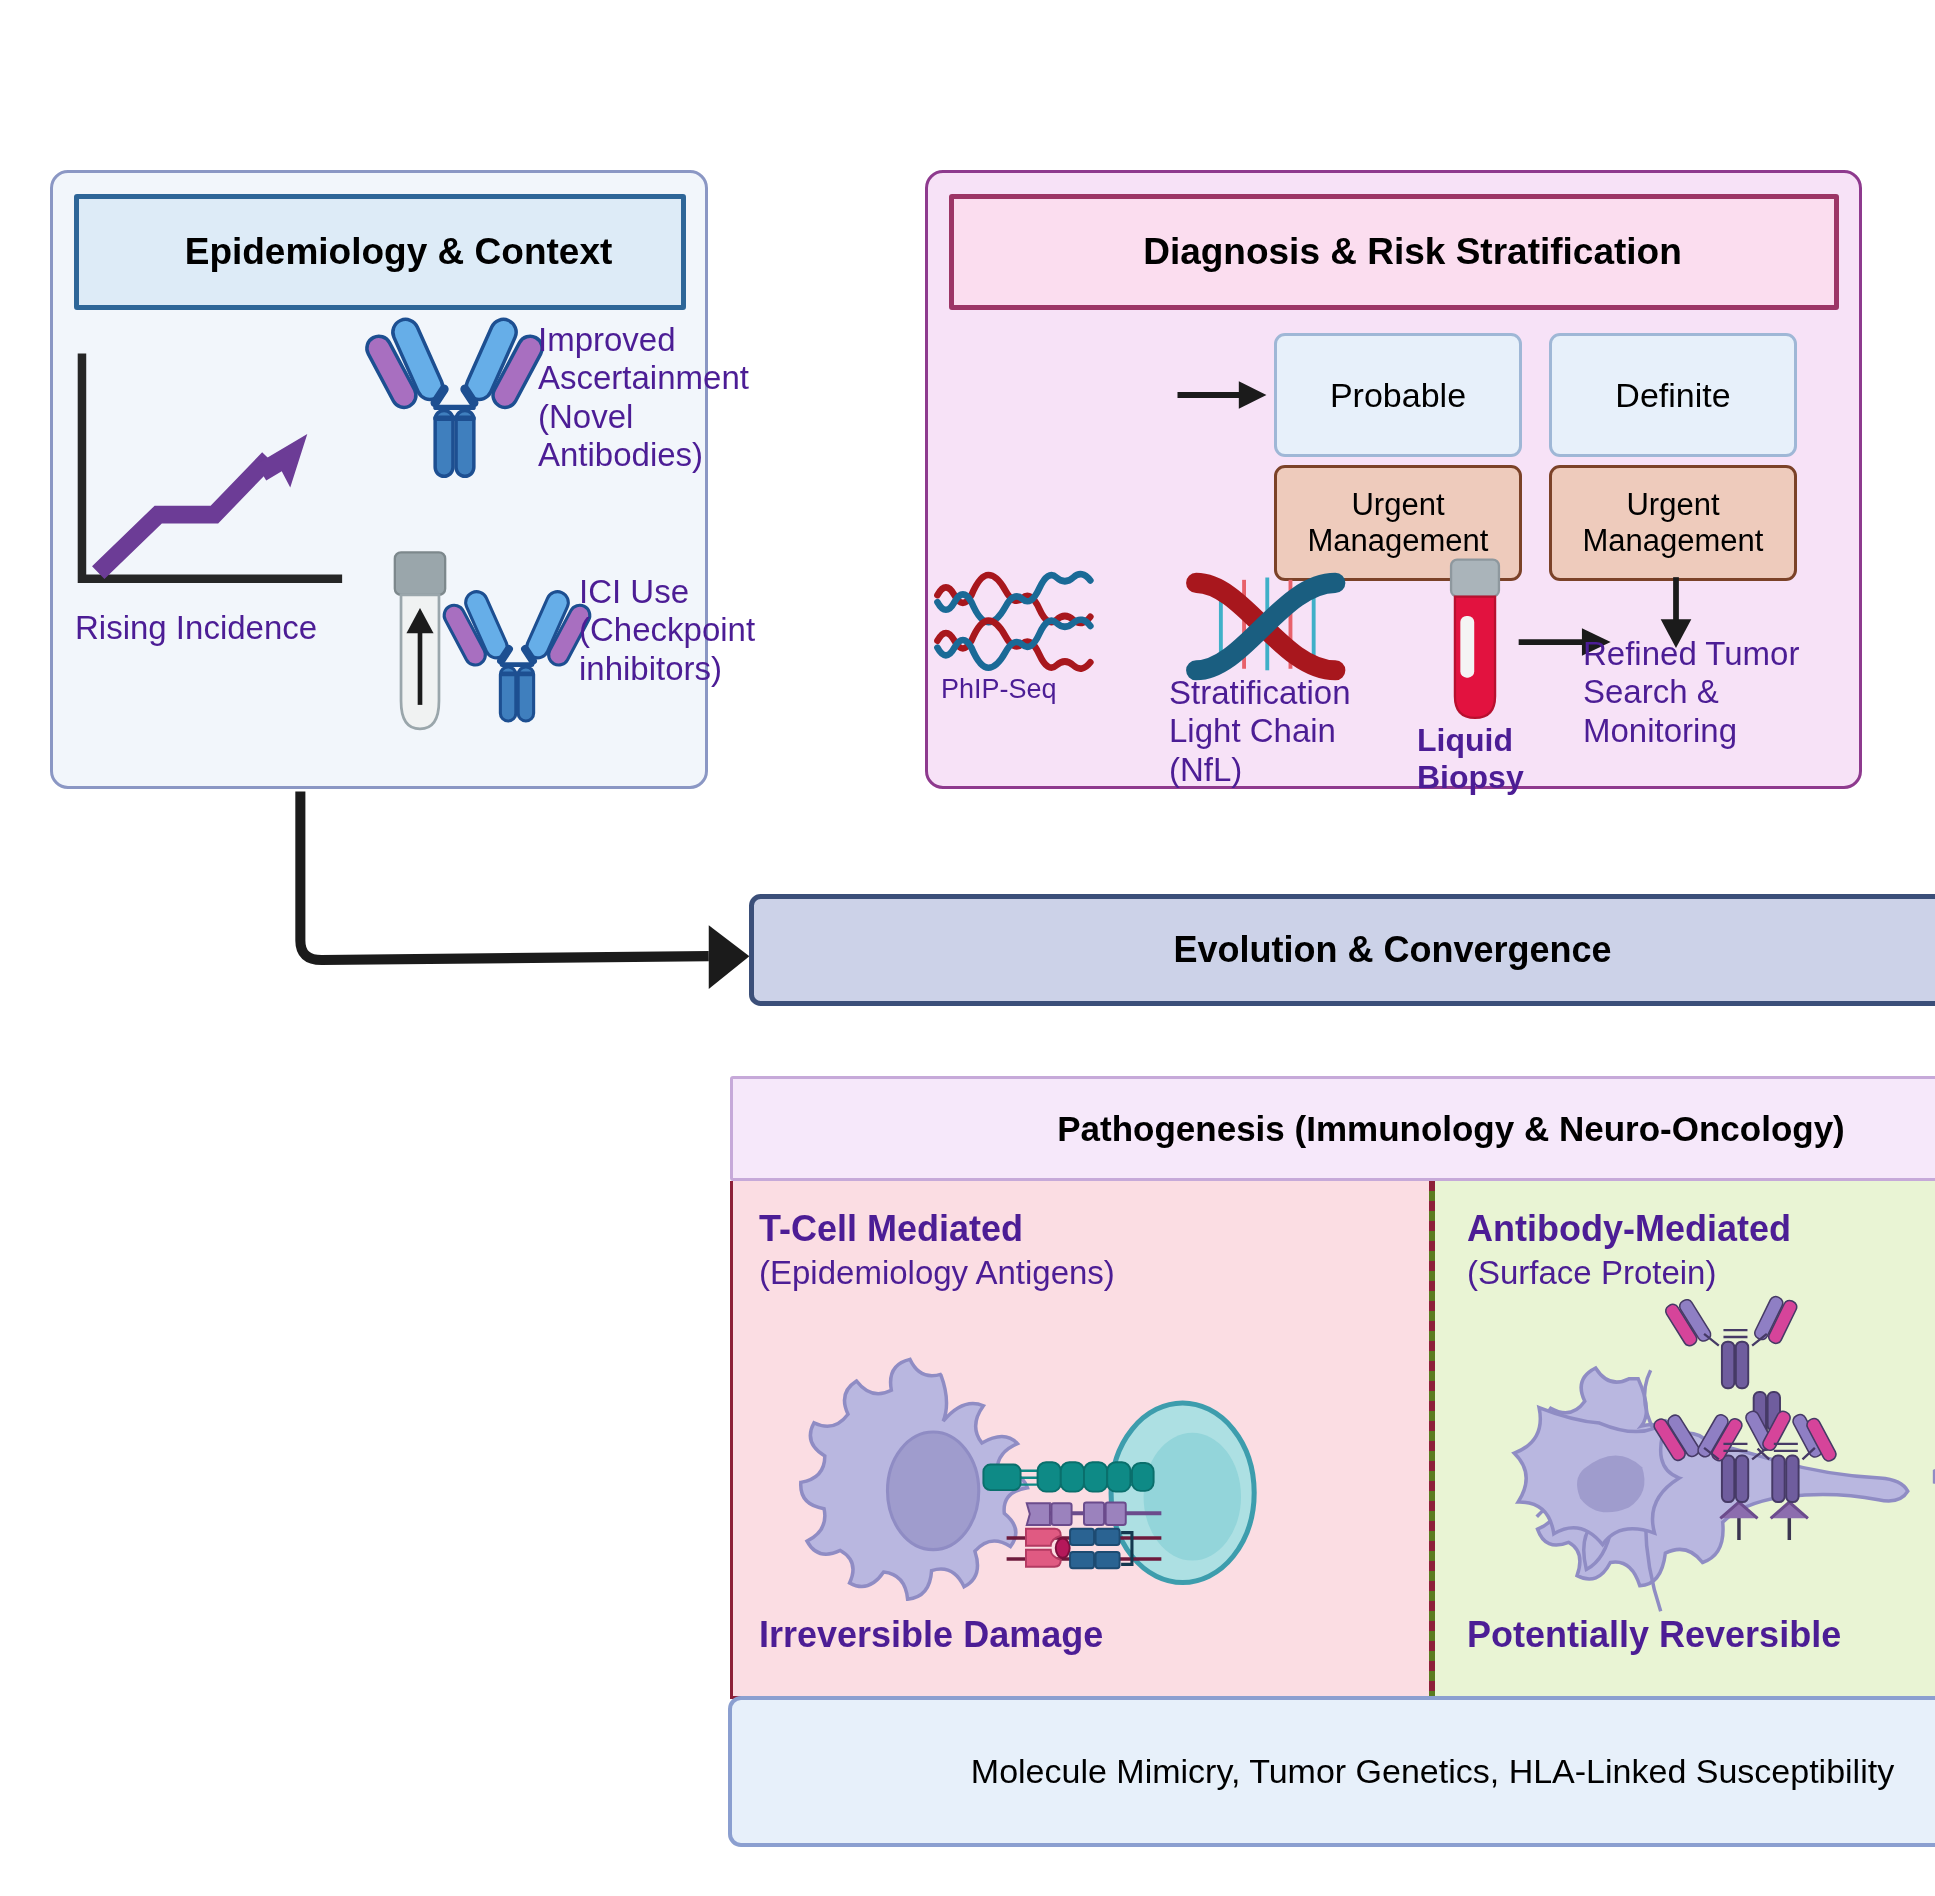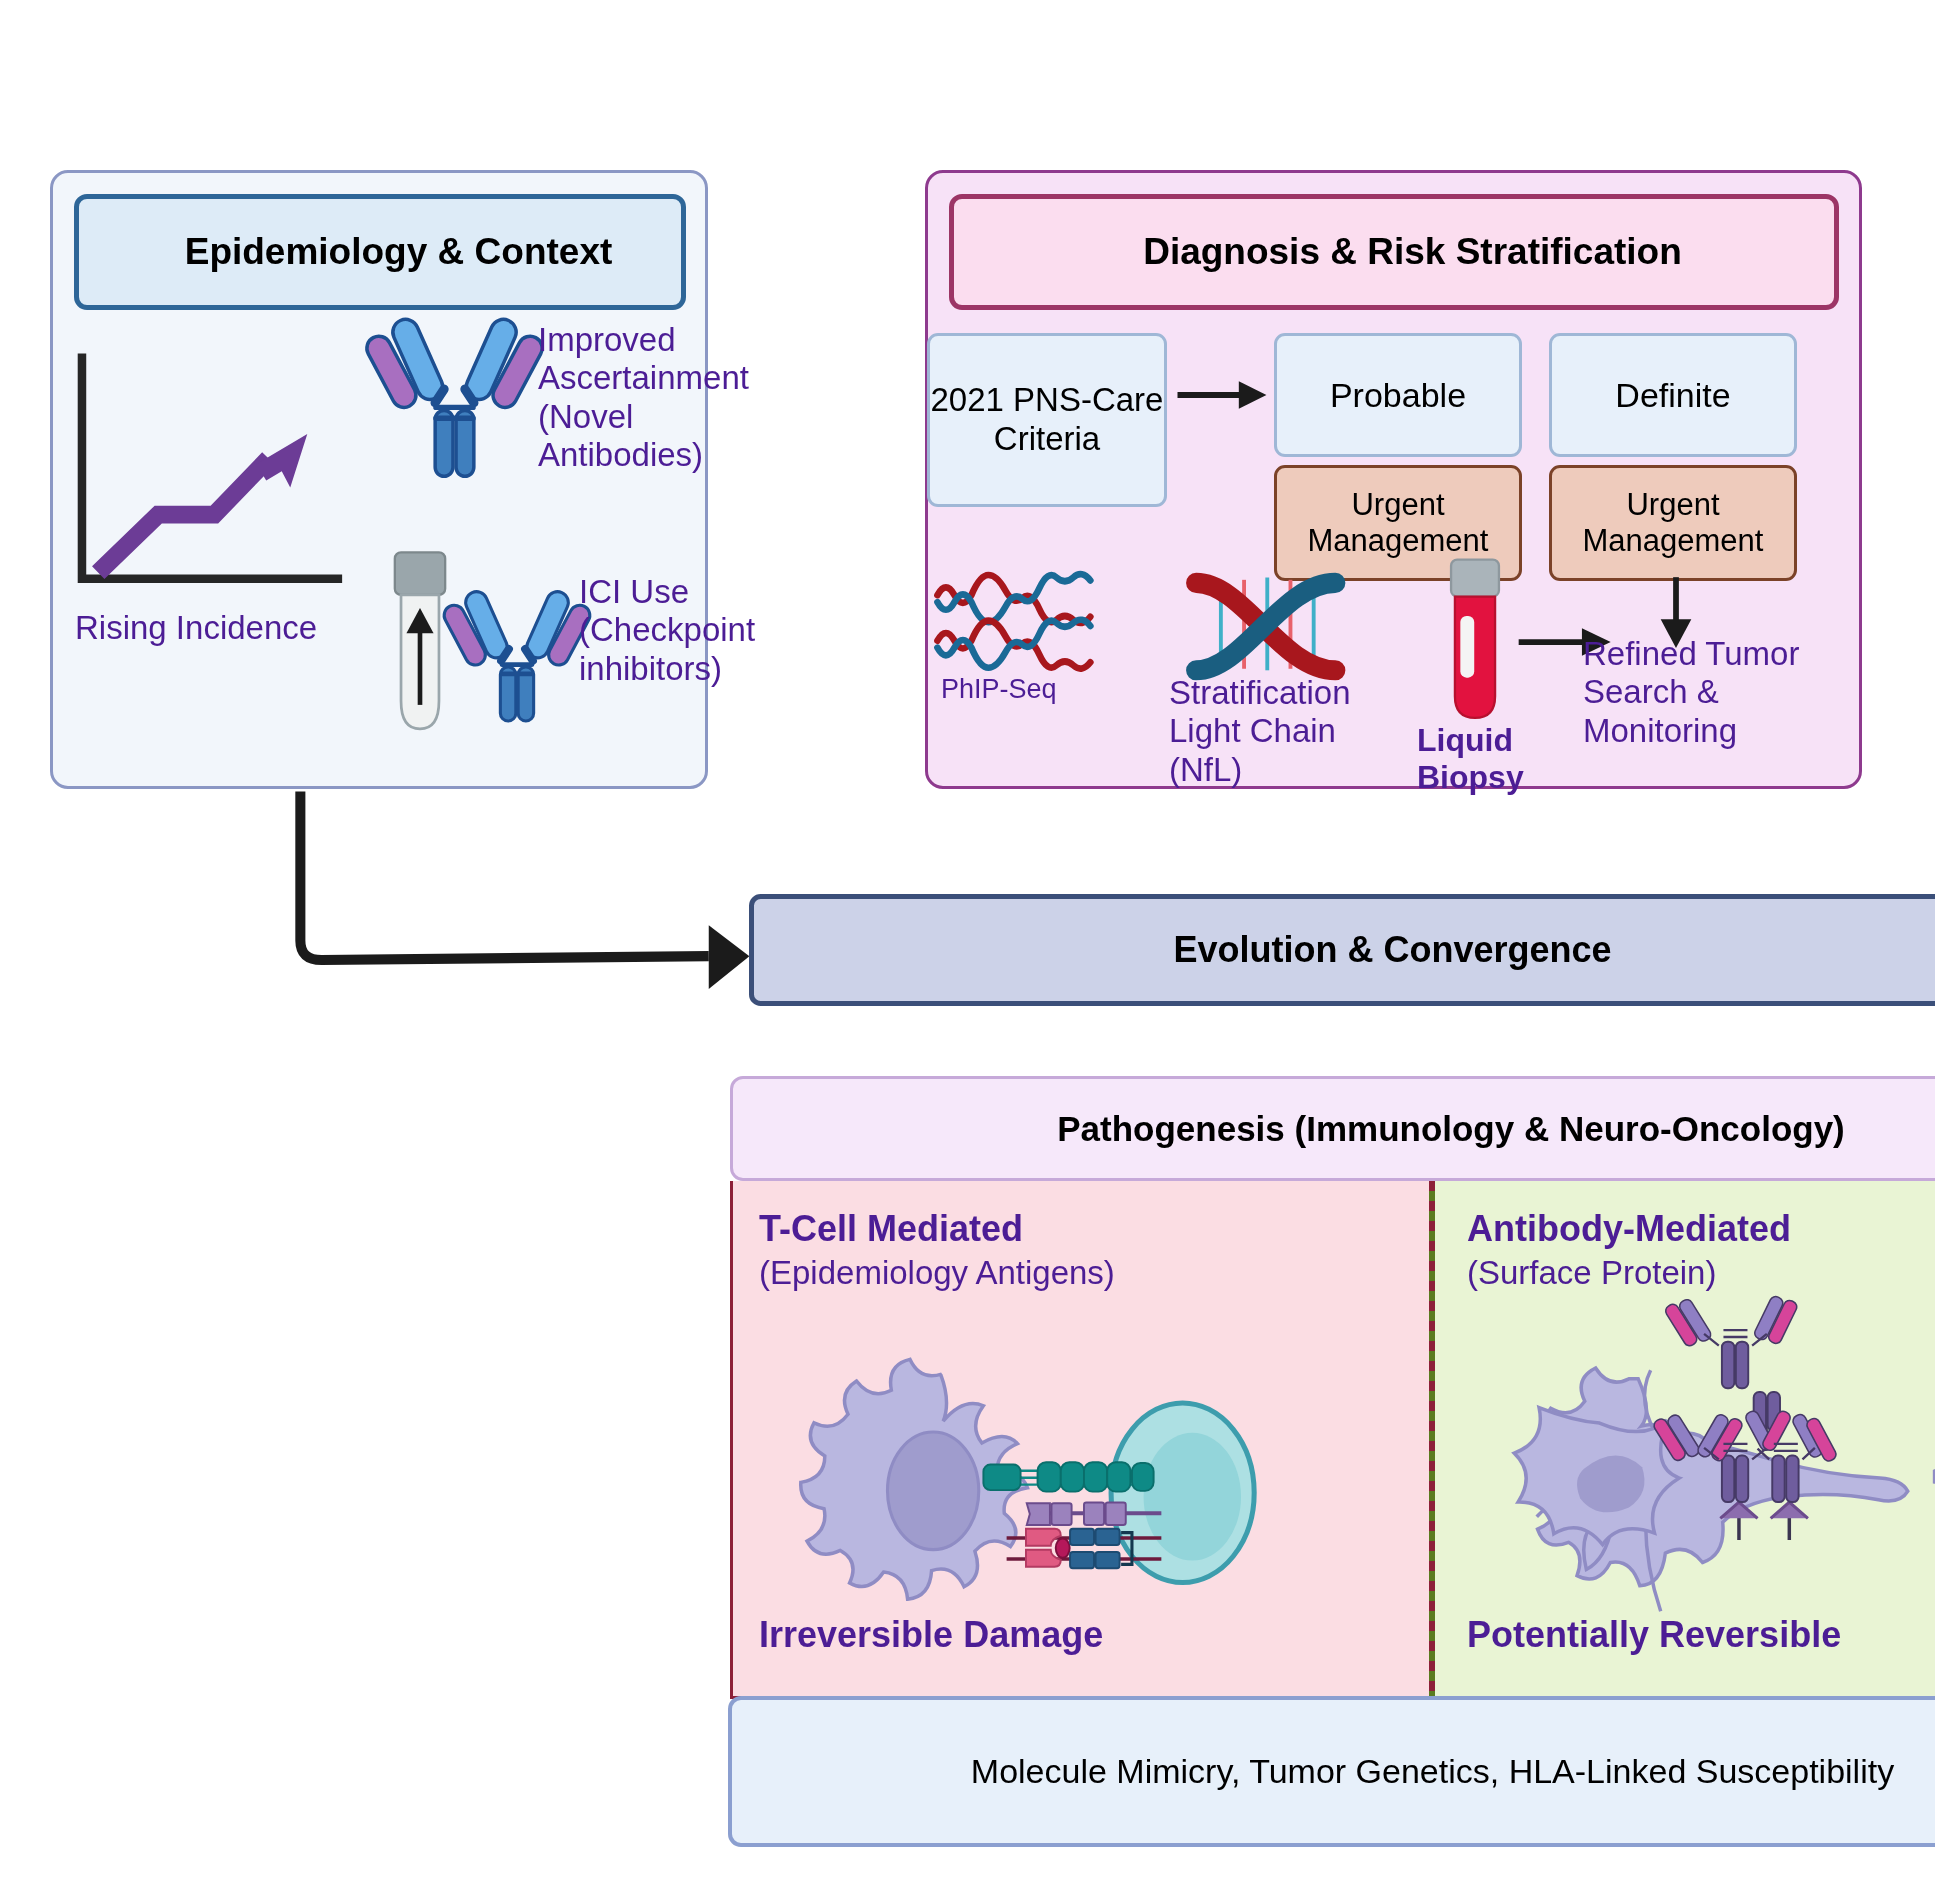--- a/index.html
+++ b/index.html
@@ -1,20 +1,20 @@
 <!DOCTYPE html>
 <html style="font-size:6.2px"><head>
 <meta charset="utf-8">
 <style>
   html,body{margin:0;padding:0;background:#ffffff;}
   body{font-family:"Liberation Sans",sans-serif;}
   #stage{position:relative;width:2938px;height:1896px;background:#fff;overflow:hidden;}
 
   .panel{position:absolute;box-sizing:border-box;border-radius:18px;}
-  .hdr{position:absolute;box-sizing:border-box;border-radius:13px;
+  .hdr{position:absolute;box-sizing:border-box;border-radius:3px;
        display:flex;align-items:center;justify-content:center;text-align:center;font-weight:bold;padding-left:37px;}
   .lbl{position:absolute;box-sizing:border-box;color:#4c1d95;}
   .box{position:absolute;box-sizing:border-box;display:flex;align-items:center;
        justify-content:center;text-align:center;border-radius:11px;}
 
   
   #p-epi{left:50px;top:170px;width:658px;height:619px;background:#f2f6fb;
          border:3.9px solid #8b97c4;}
   #h-epi{left:74px;top:194px;width:612px;height:116px;background:#ddebf7;
          border:5px solid #2e6698;font-size:37px;}
@@ -128,21 +128,20 @@
       <rect x="168" y="222" width="40" height="140" rx="20" fill="#3f7fbe"></rect>
       <path d="M 124 206 L 144 176 M 206 206 L 186 176" stroke-width="21"></path>
       <path d="M 126 216 L 204 216 M 126 240 L 204 240" stroke-width="12"></path>
     </g>
   </svg>
   <div class="lbl" id="epi-t2">ICI Use (Checkpoint inhibitors)</div>
 
   <div class="panel" id="p-dia"></div>
   <div class="hdr" id="h-dia">Diagnosis &amp; Risk Stratification</div>
 
-  <div class="box" id="b-crit">2021 PNS-Care Criteria</div>
   <svg style="position:absolute;left:1177px;top:372px;width:93px;height:46px;" viewBox="0 0 240 120" width="93" height="46">
     <path d="M 0 60 L 170 60" stroke="#1b1b1b" stroke-width="16" fill="none"></path>
     <polygon points="160,24 232,60 160,96" fill="#1b1b1b"></polygon>
   </svg>
   <div class="box" id="b-prob">Probable</div>
   <div class="box" id="b-def">Definite</div>
   <div class="box" id="b-um1">Urgent Management</div>
   <div class="box" id="b-um2">Urgent Management</div>
 
   <svg id="phip" viewBox="0 0 580 290">

